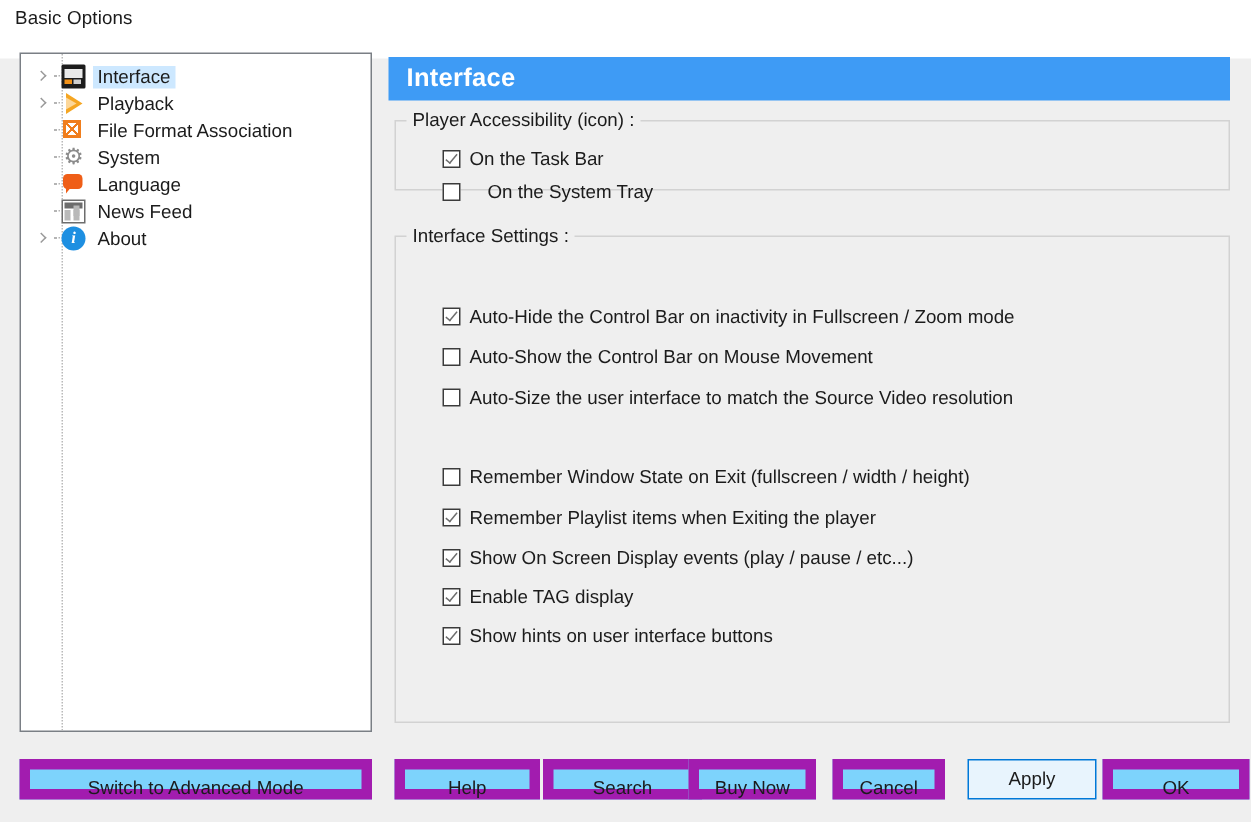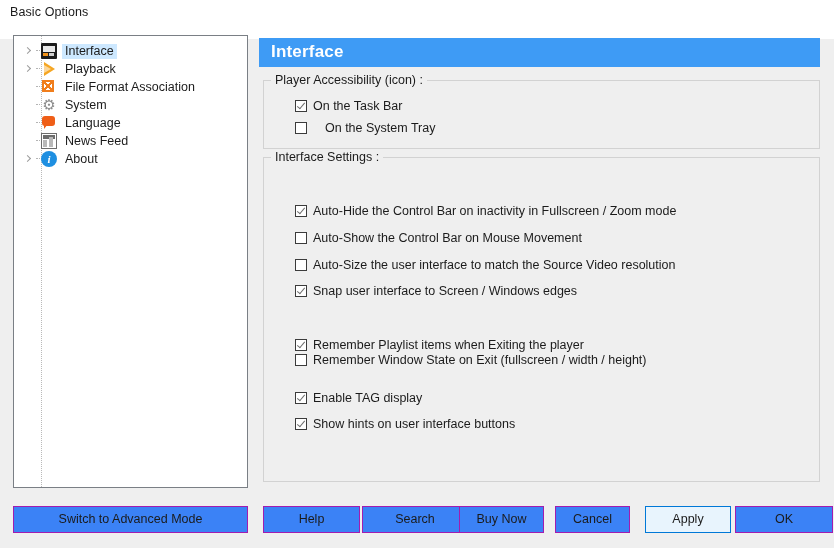--- a/index.html
+++ b/index.html
@@ -243,21 +243,21 @@
     background: #efefef;
     padding: 0 4px;
     font-size: 12.5px;
     color: #1b1b1b;
     white-space: nowrap;
   }
   #group-accessibility {
     left: 263px;
     top: 80px;
     width: 557px;
-    height: 69px;
+    height: 47px;
     text-align: center;
   }
   #group-settings {
     left: 263px;
     top: 157px;
     width: 557px;
     height: 325px;
   }
 
   .check-row {
@@ -291,22 +291,22 @@
   }
   .check-label {
     font-size: 12.5px;
     color: #1b1b1b;
     line-height: 14px;
   }
 
   
   .btn {
     position: absolute;
-    background: #3b82f6;
-    border: 1px solid #a21caf;
+    background: #7dd3fc;
+    border: 7px solid #a21caf;
     box-sizing: border-box;
     font-family: "Liberation Sans", sans-serif;
     font-size: 12.5px;
     color: #1b1b1b;
     text-align: center;
     cursor: default;
     height: 27px;
     line-height: 25px;
     padding: 0;
     white-space: nowrap;
@@ -415,35 +415,35 @@
   <div class="check-row" style="left:11px; top:72px;">
     <span class="cbox"></span>
     <span class="check-label">Auto-Show the Control Bar on Mouse Movement</span>
   </div>
 
   <div class="check-row" style="left:11px; top:99px;">
     <span class="cbox"></span>
     <span class="check-label">Auto-Size the user interface to match the Source Video resolution</span>
   </div>
 
-  <div class="check-row" style="left:11px; top:125px;">
-    <span class="cbox checked"></span>
-    <span class="check-label">Snap user interface to Screen / Windows edges</span>
-  </div>
-
-  <div class="check-row" style="left:11px; top:152px;margin-top:42px;">
+
+  <div class="check-row" style="left:11px; top:152px;">
     <span class="cbox"></span>
     <span class="check-label">Remember Window State on Exit (fullscreen / width / height)</span>
   </div>
 
   <div class="check-row" style="left:11px; top:179px;">
     <span class="cbox checked"></span>
     <span class="check-label">Remember Playlist items when Exiting the player</span>
   </div>
 
+  <div class="check-row" style="left:11px; top:206px;">
+    <span class="cbox checked"></span>
+    <span class="check-label">Show On Screen Display events (play / pause / etc...)</span>
+  </div>
 
   <div class="check-row" style="left:11px; top:232px;">
     <span class="cbox checked"></span>
     <span class="check-label">Enable TAG display</span>
   </div>
 
   <div class="check-row" style="left:11px; top:258px;">
     <span class="cbox checked"></span>
     <span class="check-label">Show hints on user interface buttons</span>
   </div>

